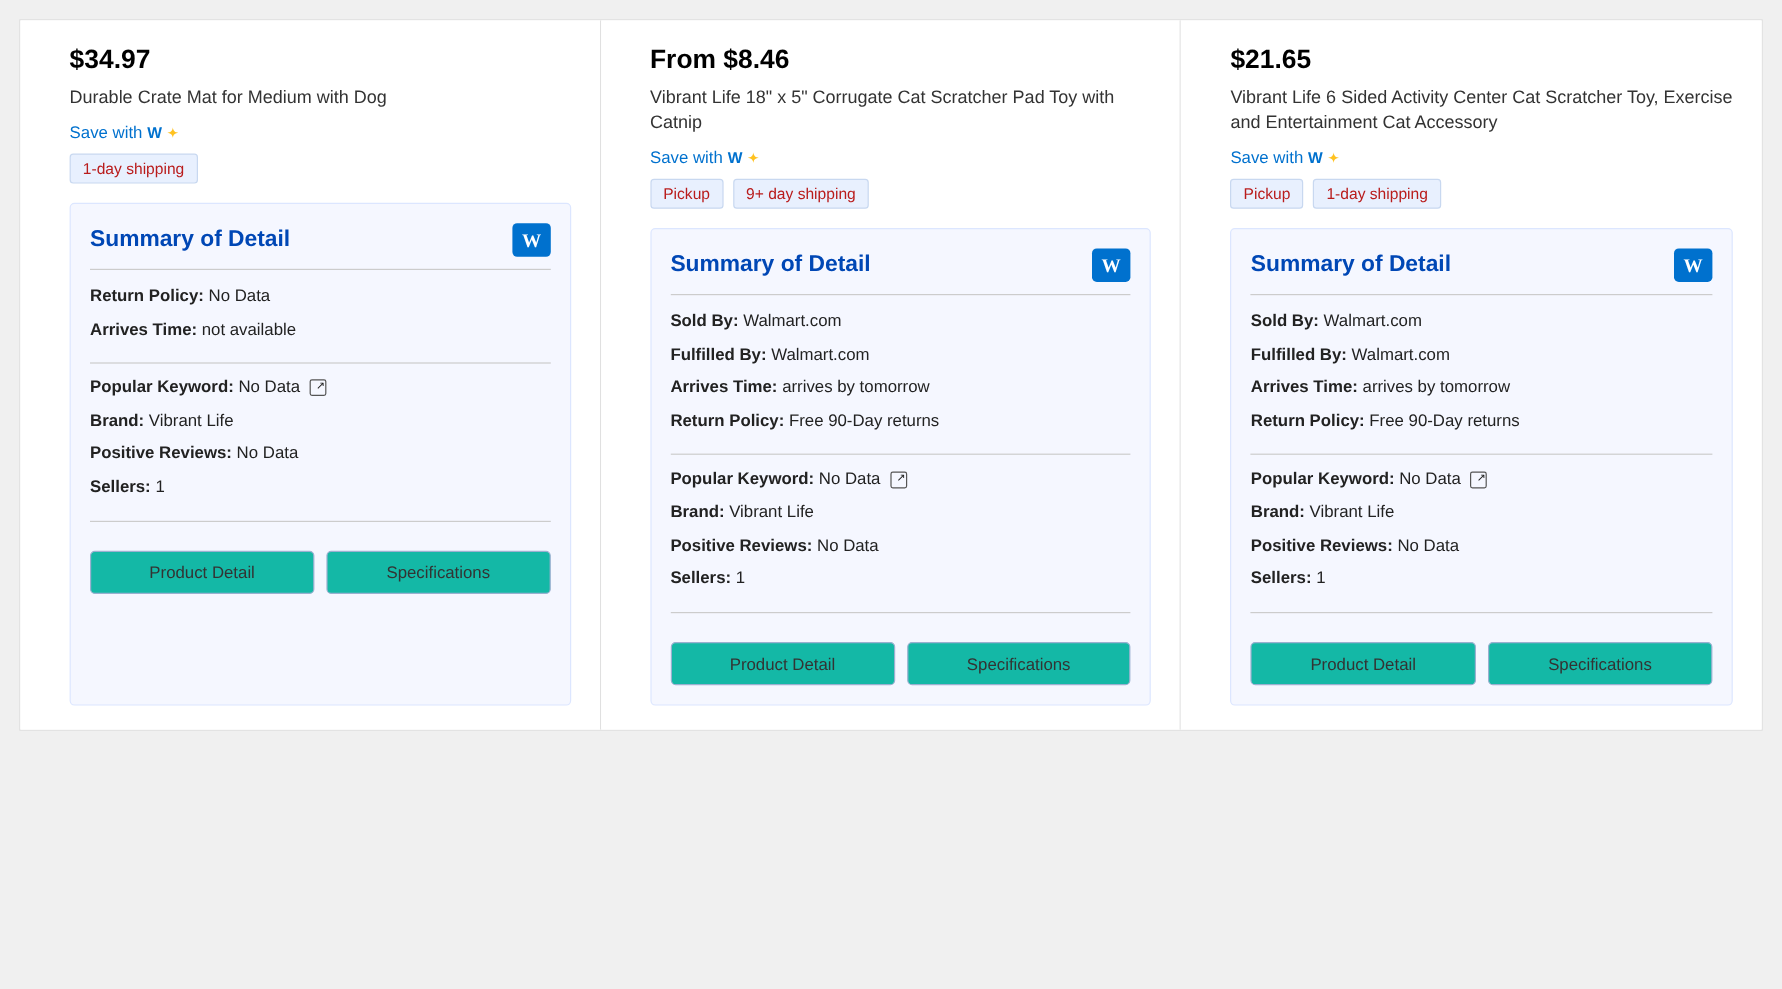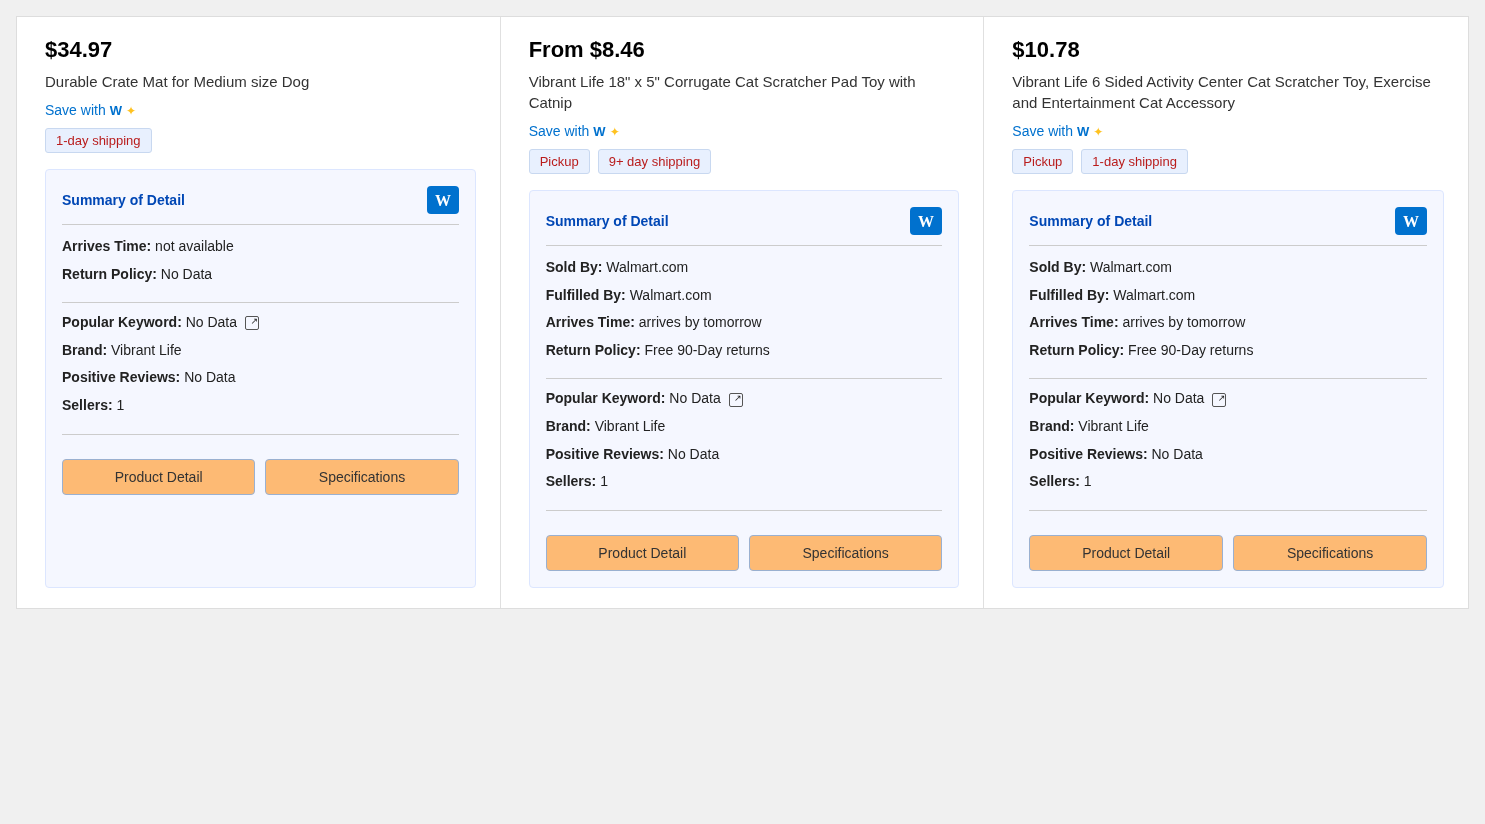--- a/index.html
+++ b/index.html
@@ -10,21 +10,21 @@
     }
     .product-grid {
       display: grid;
       grid-template-columns: 1fr 1fr 1fr;
       gap: 0;
       background: #fff;
       border: 1px solid #ddd;
     }
     .product-card {
       background: #fff;
-      padding: 20px 24px 20px 28px;
+      padding: 20px 24px 20px 41px;
       border-right: 1px solid #e0e0e0;
       display: flex;
       flex-direction: column;
     }
     .product-card:last-child {
       border-right: none;
     }
     .product-price {
       font-size: 22px;
       font-weight: 700;
@@ -82,21 +82,21 @@
     }
     .summary-header {
       display: flex;
       align-items: center;
       justify-content: space-between;
       padding-bottom: 10px;
       border-bottom: 1px solid #ccc;
       margin-bottom: 12px;
     }
     .summary-title {
-      font-size: 14px;
+      font-size: 19px;
       color: #0047b5;
       font-weight: 600;
     }
     .walmart-logo {
       width: 32px;
       height: 28px;
       background: #0071ce;
       border-radius: 4px;
       display: flex;
       align-items: center;
@@ -140,54 +140,54 @@
     }
     .button-row {
       display: flex;
       gap: 10px;
       margin-top: 14px;
     }
     .btn {
       flex: 1;
       padding: 9px 12px;
       border: 1.5px solid #9ab0d0;
-      background: #fdba74;
+      background: #14b8a6;
       color: #333;
       font-size: 14px;
       border-radius: 4px;
       cursor: pointer;
       text-align: center;
     }
   </style>
 </head>
 <body>
 
 <div class="product-grid">
 <div class="product-card">
       <div class="product-price">$34.97</div>
-      <div class="product-title">Durable Crate Mat for Medium size Dog</div>
+      <div class="product-title">Durable Crate Mat for Medium with Dog</div>
       <div class="save-with">
         <span class="save-with-text">Save with</span>
     <span class="walmart-plus-icon"> W</span>
         <span class="sparkle">✦</span>
       </div>
       <div class="shipping-badges">
         <span class="badge">1-day shipping</span>
       </div>
       <div class="summary-box">
         <div class="summary-header">
           <div class="summary-title">Summary of Detail</div>
           <div class="walmart-logo">
             <svg width="20" height="18" viewBox="0 0 20 18" fill="none" xmlns="http://www.w3.org/2000/svg">
     <text x="2" y="15" font-family="serif" font-size="16" font-weight="900" fill="white">W</text>
   </svg>
           </div>
         </div>
+        <div class="detail-row"><strong>Return Policy:</strong> No Data</div>
         <div class="detail-row"><strong>Arrives Time:</strong> not available</div>
-        <div class="detail-row"><strong>Return Policy:</strong> No Data</div>
         <hr class="detail-divider">
         <div class="detail-row"><strong>Popular Keyword:</strong> No Data <span class="external-link-icon"></span></div>
         <div class="detail-row"><strong>Brand:</strong> Vibrant Life</div>
         <div class="detail-row"><strong>Positive Reviews:</strong> No Data</div>
         <div class="detail-row"><strong>Sellers:</strong> 1</div>
         <hr class="detail-divider">
         <div class="button-row">
           <button class="btn">Product Detail</button>
           <button class="btn">Specifications</button>
         </div>
@@ -224,21 +224,21 @@
         <div class="detail-row"><strong>Positive Reviews:</strong> No Data</div>
         <div class="detail-row"><strong>Sellers:</strong> 1</div>
         <hr class="detail-divider">
         <div class="button-row">
           <button class="btn">Product Detail</button>
           <button class="btn">Specifications</button>
         </div>
       </div>
     </div>
     <div class="product-card">
-      <div class="product-price">$10.78</div>
+      <div class="product-price">$21.65</div>
       <div class="product-title">Vibrant Life 6 Sided Activity Center Cat Scratcher Toy, Exercise and Entertainment Cat Accessory</div>
       <div class="save-with">
         <span class="save-with-text">Save with</span>
     <span class="walmart-plus-icon"> W</span>
         <span class="sparkle">✦</span>
       </div>
       <div class="shipping-badges">
         <span class="badge">Pickup</span>
         <span class="badge">1-day shipping</span>
       </div>

